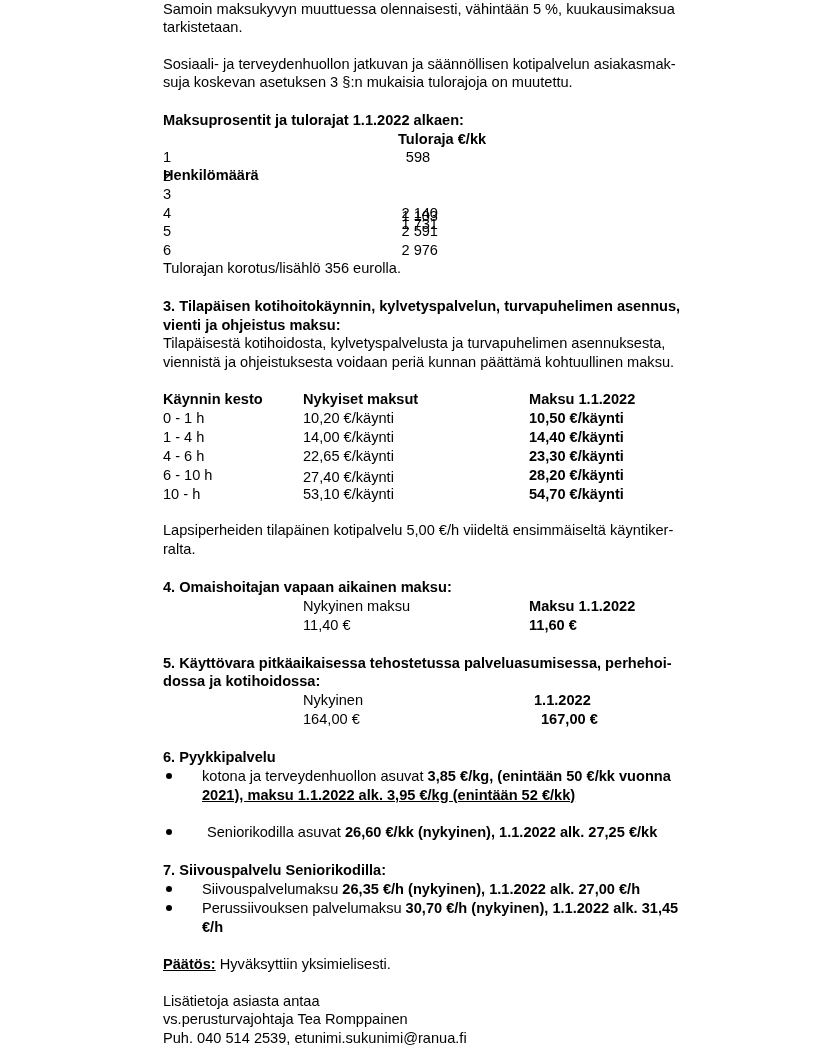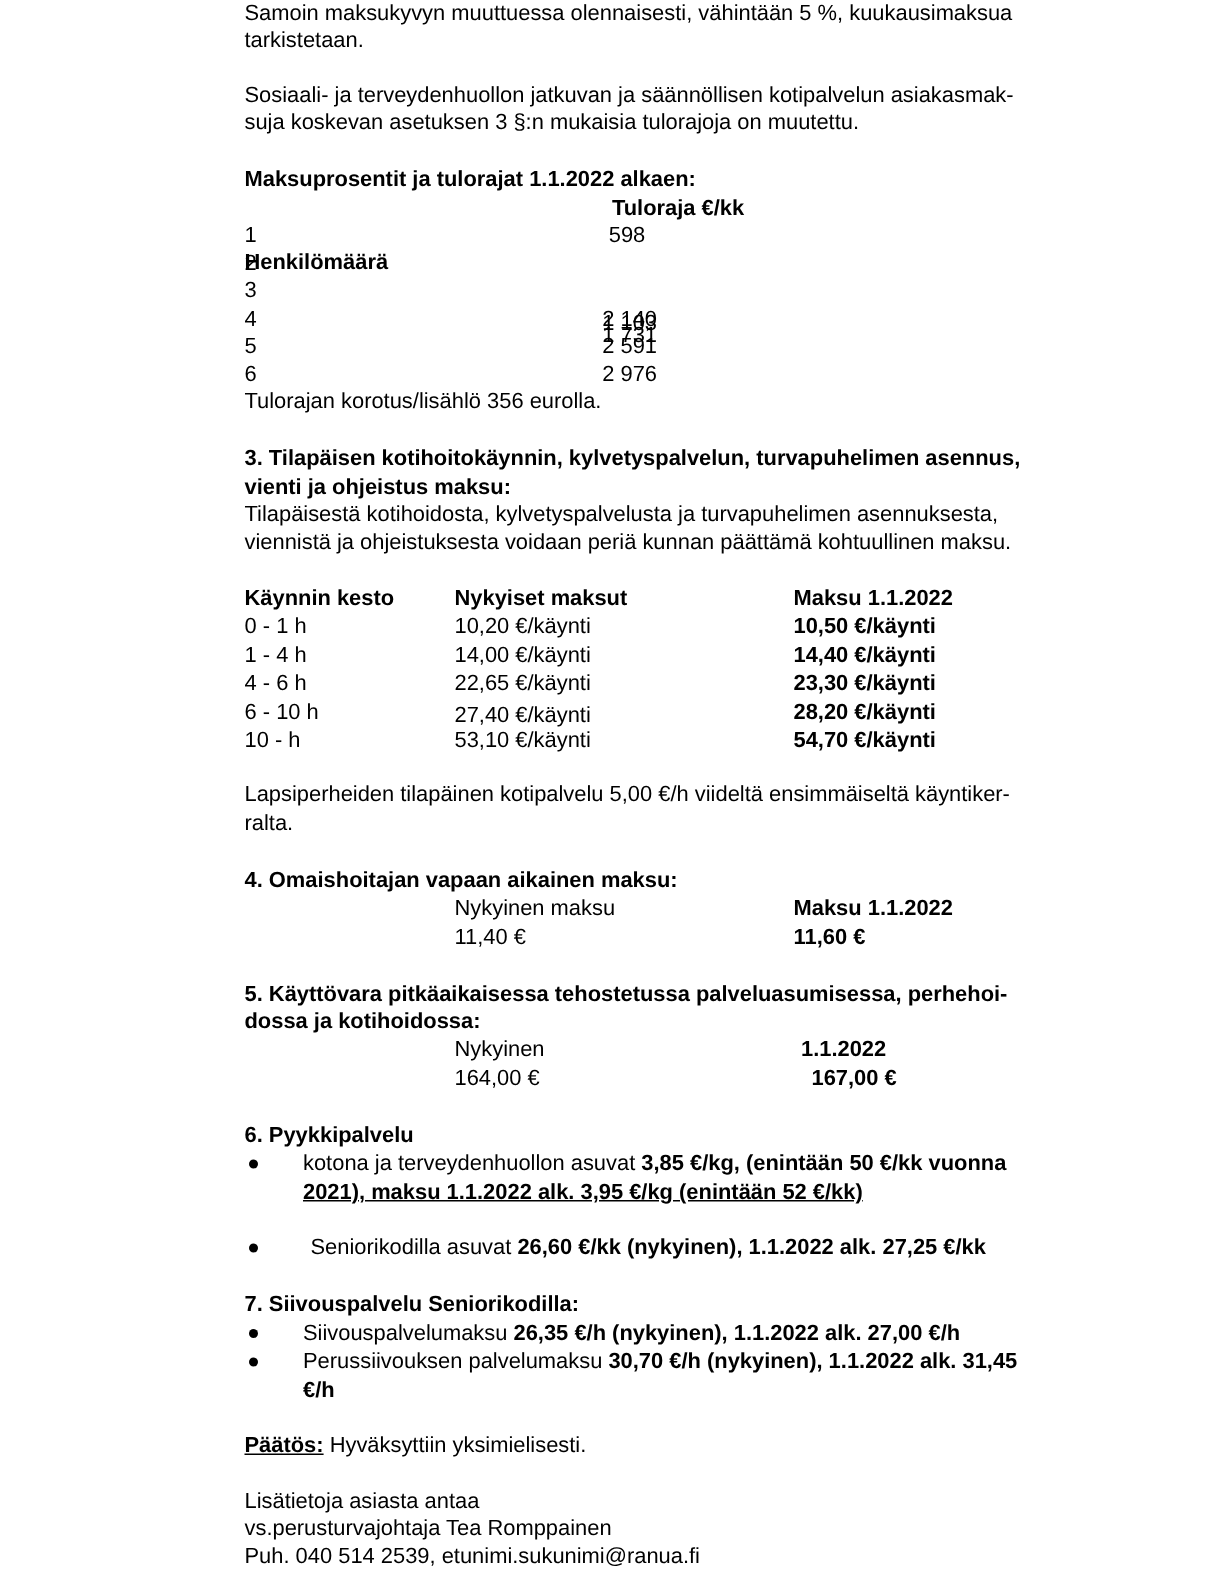--- a/index.html
+++ b/index.html
@@ -39,21 +39,21 @@
 
 <div class="page">
 
   <div class="abs" style="top:0px;">Samoin maksukyvyn muuttuessa olennaisesti, vähintään 5 %, kuukausimaksua</div>
   <div class="abs" style="top:18px;">tarkistetaan.</div>
   <div class="abs" style="top:55px;">Sosiaali- ja terveydenhuollon jatkuvan ja säännöllisen kotipalvelun asiakasmak-</div>
   <div class="abs" style="top:73px;">suja koskevan asetuksen 3 §:n mukaisia tulorajoja on muutettu.</div>
 
   <div class="abs b" style="top:111px;">Maksuprosentit ja tulorajat 1.1.2022 alkaen:</div>
   <div class="abs b" style="top:130px;margin-top:36px;">Henkilömäärä</div>
-  <div class="abs b" style="top:130px; left:245px;">Tuloraja €/kk</div>
+  <div class="abs b" style="top:130px; left:235px;">Tuloraja €/kk</div>
 
   <div class="abs" style="top:148px;">1</div>
   <div class="abs" style="top:148px; left:235px; width:40px; text-align:center;">598</div>
   <div class="abs" style="top:167px;">2</div>
   <div class="abs" style="top:167px; left:235px; width:40px; text-align:right;margin-top:40px;">1 103</div>
   <div class="abs" style="top:185px;">3</div>
   <div class="abs" style="top:185px; left:235px; width:40px; text-align:right;margin-top:30px;">1 731</div>
   <div class="abs" style="top:204px;">4</div>
   <div class="abs" style="top:204px; left:235px; width:40px; text-align:right;">2 140</div>
   <div class="abs" style="top:222px;">5</div>

